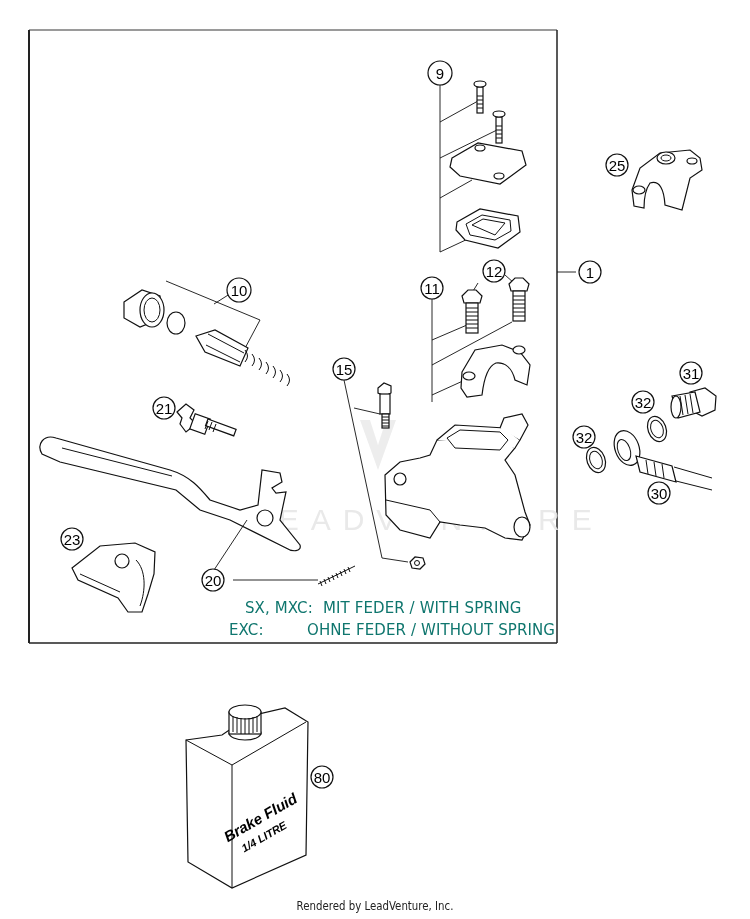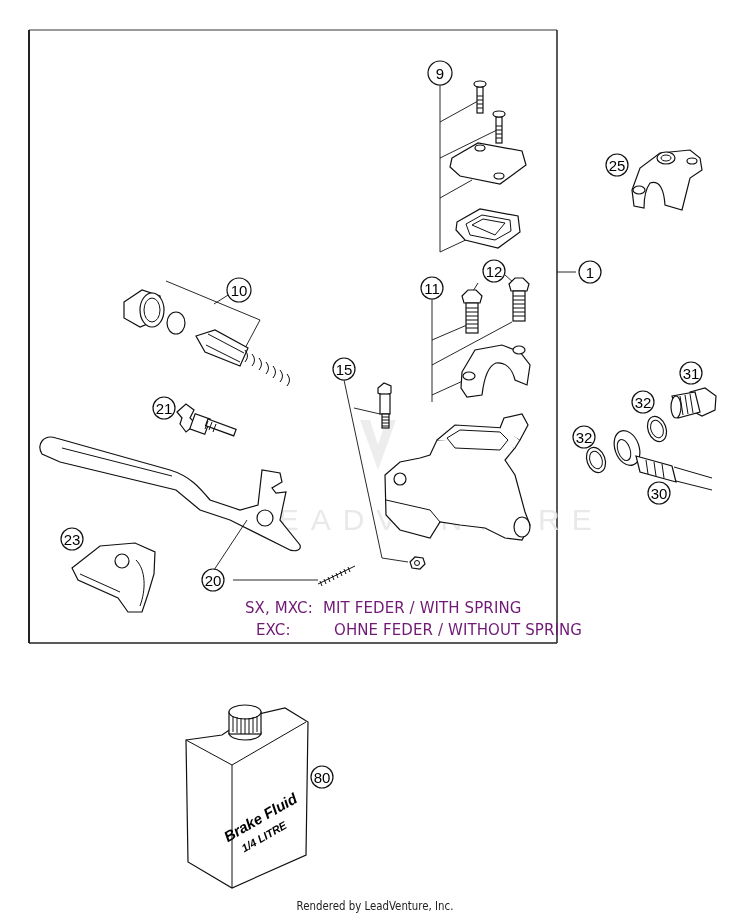--- a/index.html
+++ b/index.html
@@ -1,21 +1,21 @@
 <!DOCTYPE html>
 <html><head>
 <meta charset="utf-8">
 <style>
   html, body { margin: 0; padding: 0; background: #ffffff; }
   body { width: 750px; height: 919px; position: relative; overflow: hidden; font-family: "DejaVu Sans", sans-serif; }
   #diagram { position: absolute; left: 0; top: 0; width: 750px; height: 919px; }
-  .note { position: absolute; font-family: "DejaVu Sans", sans-serif; font-size: 15px; color: #701a75; letter-spacing: 0.1px; }
+  .note { position: absolute; font-family: "DejaVu Sans", sans-serif; font-size: 15px; color: #0f766e; letter-spacing: 0.1px; }
   .note-key { display: inline-block; width: 78px; }
   #note1 { left: 245px; top: 599px; }
-  #note2 { left: 256px; top: 621px; }
+  #note2 { left: 229px; top: 621px; }
   #footer { position: absolute; left: 0; width: 750px; top: 899px; text-align: center; font-family: "DejaVu Sans", sans-serif; font-size: 12px; color: #222; transform: scaleX(0.85); }
   .callout-text { font-family: "Liberation Sans", sans-serif; font-size: 15px; text-anchor: middle; dominant-baseline: central; fill: #000; }
   .part { fill: #fff; stroke: #111; stroke-width: 1.2; }
   .thin { fill: none; stroke: #111; stroke-width: 1; }
   .lead { fill: none; stroke: #111; stroke-width: 0.9; }
   .wm { fill: #e7e7e7; font-family: "Liberation Sans", sans-serif; font-size: 30px; letter-spacing: 12px; }
 </style>
 </head>
 <body>
 

